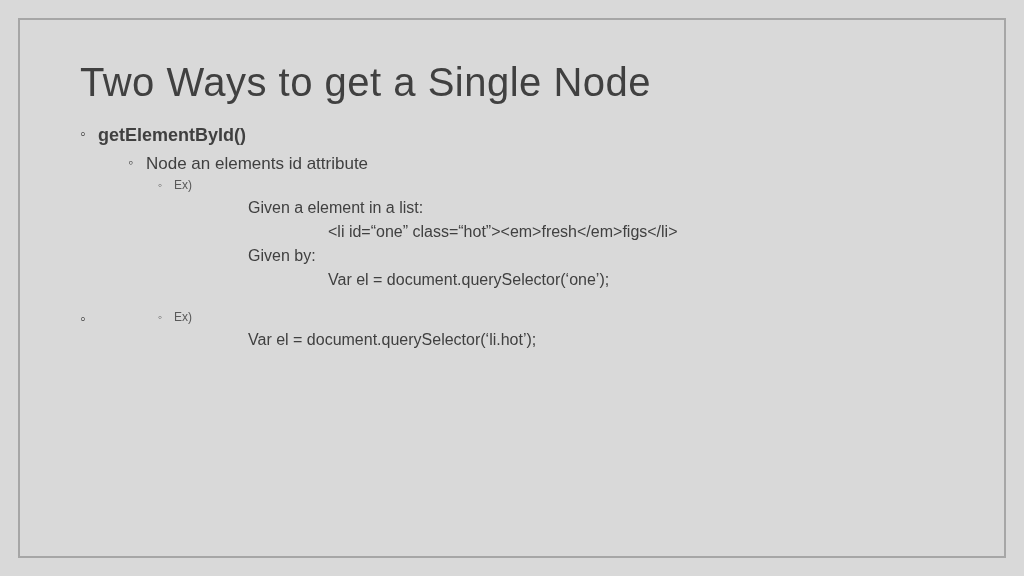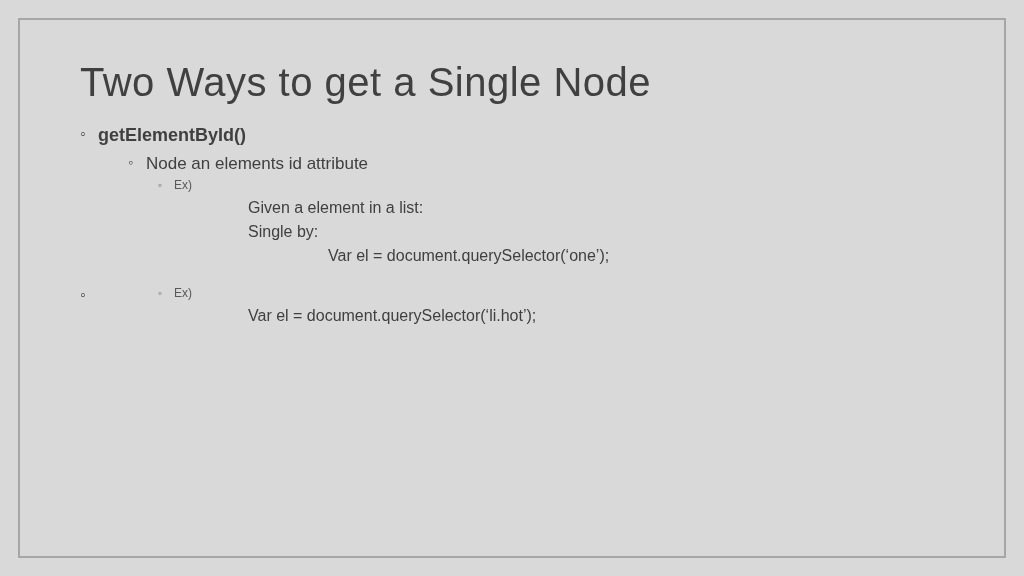--- a/index.html
+++ b/index.html
@@ -117,21 +117,22 @@
 
       <li>
         <span class="method-name">getElementById()</span>
         <ul class="sub">
           <li>Node an elements id attribute</li>
           <ul class="subsub">
             <li>Ex)</li>
           </ul>
           <div class="codeblock">
             <div class="line i1">Given a element in a list:</div>
-            <div class="line i1">Single by:</div>
+            <div class="line i2">&lt;li id=“one” class=“hot”&gt;&lt;em&gt;fresh&lt;/em&gt;figs&lt;/li&gt;</div>
+            <div class="line i1">Given by:</div>
             <div class="line i2">Var el = document.querySelector(‘one’);</div>
           </div>
         </ul>
       </li>
 
       <li>
         <ul class="sub">
           <ul class="subsub">
             <li>Ex)</li>
           </ul>

